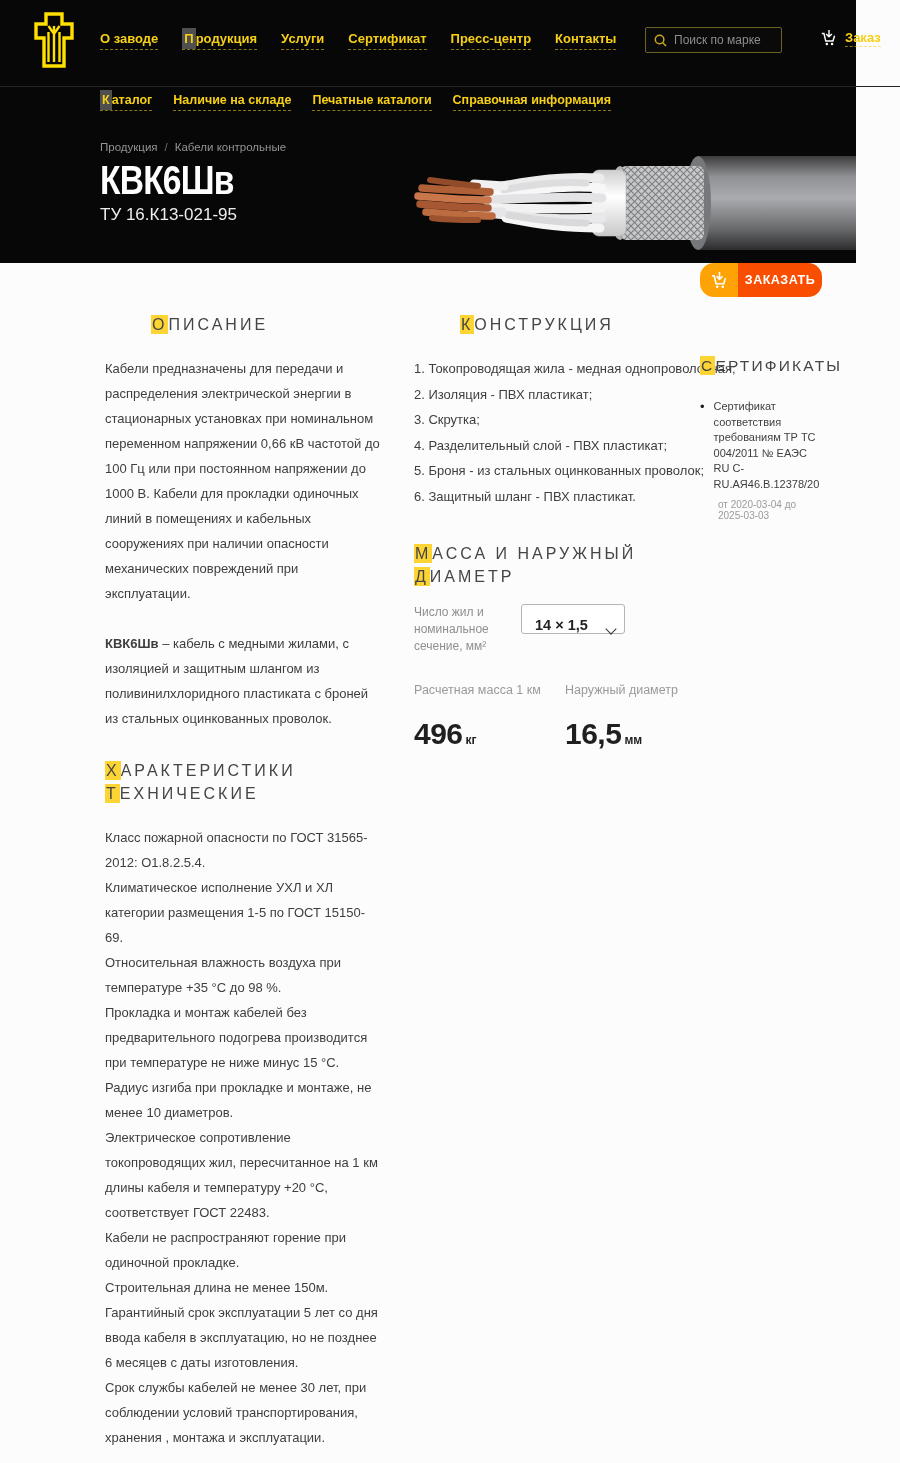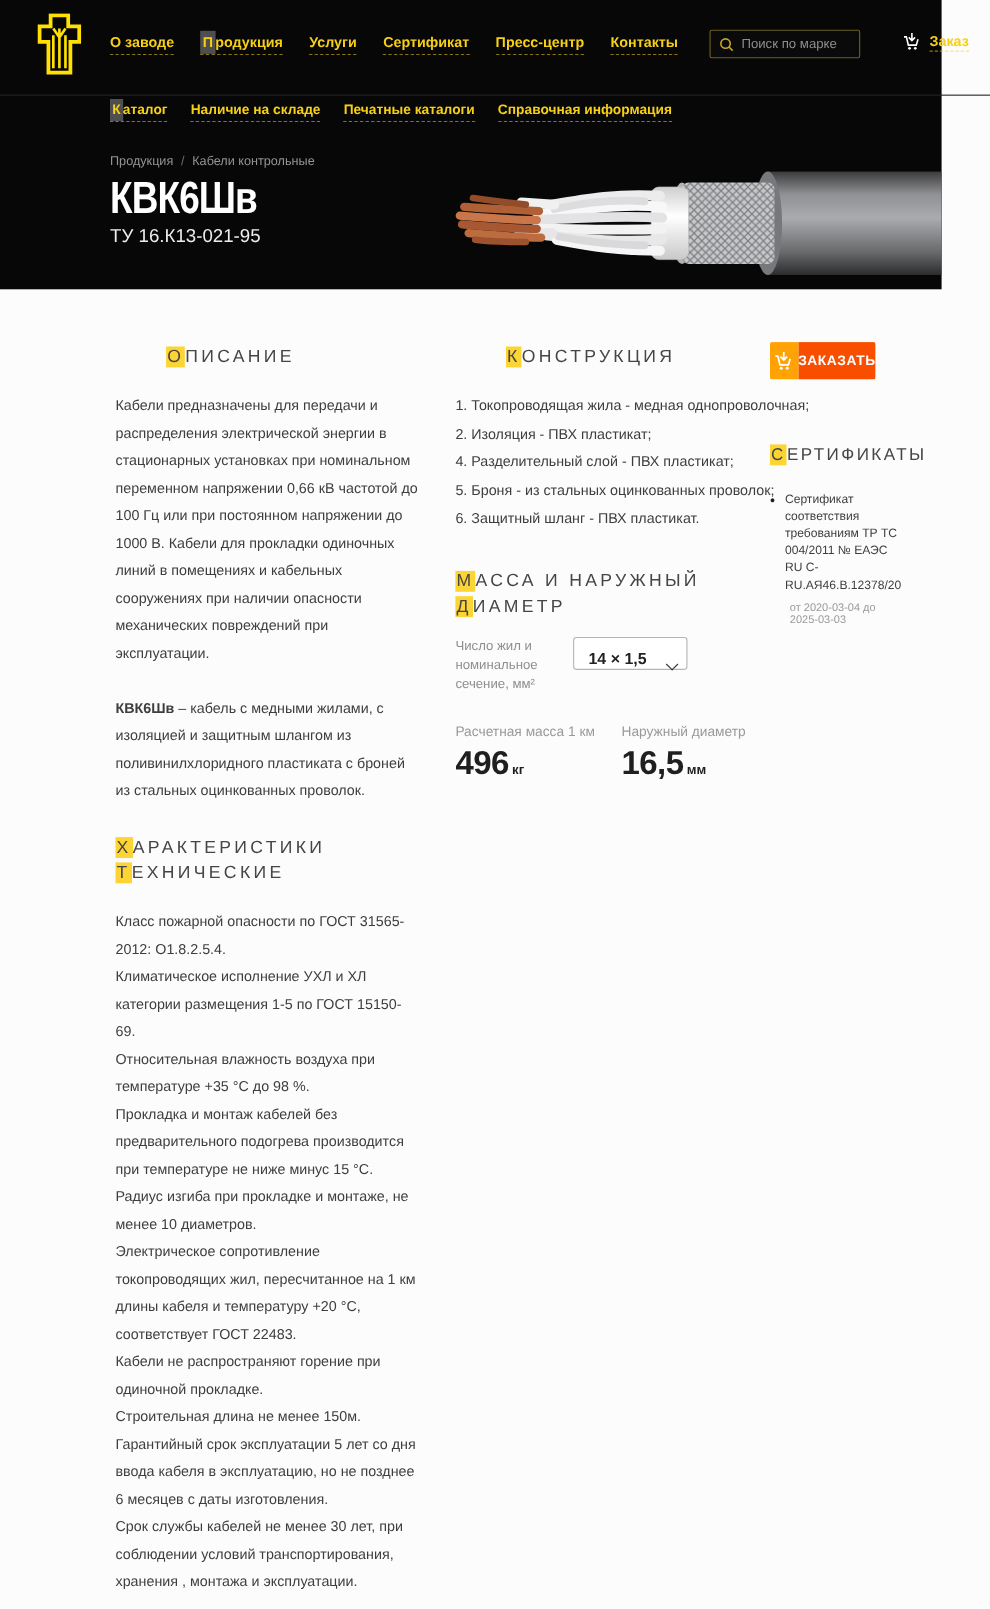--- a/index.html
+++ b/index.html
@@ -62,24 +62,24 @@
   .select-ctl { margin-left:12px; width:104px; height:30px; background:#ffffff; border:1px solid #b5b5b5;
                 border-radius:3px; display:flex; align-items:flex-end; padding:0 9px 0 13px; cursor:pointer;font-weight:bold; }
   .select-value { flex:1; font-size:14.5px; color:#222222; }
   .select-chevron { width:8px; height:8px; border-right:1.6px solid #333; border-bottom:1.6px solid #333;
                     transform:rotate(45deg); margin-top:-4px; }
 
   .stats-row { position:relative; margin-top:28px; height:66px; }
   .stat { position:absolute; top:0; }
   .stat-2 { left:151px; }
   .stat-label { font-size:12.5px; color:#9a9a9a; }
-  .stat-value { margin-top:6px; font-size:30px; font-weight:700; color:#1f1f1f; letter-spacing:-.5px; }
+  .stat-value { margin-top:20px; font-size:30px; font-weight:700; color:#1f1f1f; letter-spacing:-.5px; }
   .stat-unit { font-size:12px; font-weight:700; margin-left:3px; letter-spacing:0; }
 
-  .order-btn { margin-top:48px; height:34px; width:96px; display:flex; border-radius:2px; overflow:hidden;
+  .order-btn { height:34px; width:122px; display:flex; border-radius:14px; overflow:hidden;
                cursor:pointer; border:none; padding:0; background:none; }
   .order-btn-icon { width:38px; background:#ffa203; display:flex; align-items:center; justify-content:center; }
   .order-btn-label { flex:1; background:#f94e00; color:#ffffff; font-size:12.5px; font-weight:700;
                      letter-spacing:.5px; display:flex; align-items:center; justify-content:center; }
 
   h2.sec-small { font-size:15.5px; letter-spacing:2.2px; }
 
   .cert-item { display:flex; gap:9px; margin-top:22px; }
   .cert-bullet { color:#1f1f1f; font-size:13px; line-height:15.5px; }
   .cert-text { font-size:11px; line-height:15.5px; color:#3e3e3e; }
@@ -221,20 +221,21 @@
       <p class="tech-p">Срок службы кабелей не менее 30 лет, при соблюдении условий транспортирования, хранения , монтажа и эксплуатации.</p>
     </div>
 
   </div>
 
   <div class="col col-mid">
     <h2 class="sec mt50">КОНСТРУКЦИЯ</h2>
     <div class="mt20">
       <div class="construction-item">1. Токопроводящая жила - медная однопроволочная;</div>
       <div class="construction-item">2. Изоляция - ПВХ пластикат;</div>
+      <div class="construction-item">3. Скрутка;</div>
       <div class="construction-item">4. Разделительный слой - ПВХ пластикат;</div>
       <div class="construction-item">5. Броня - из стальных оцинкованных проволок;</div>
       <div class="construction-item">6. Защитный шланг - ПВХ пластикат.</div>
     </div>
 
     <div class="mt33">
       <div class="sec-line">МАССА И НАРУЖНЫЙ</div>
       <div class="sec-line">ДИАМЕТР</div>
     </div>
 

